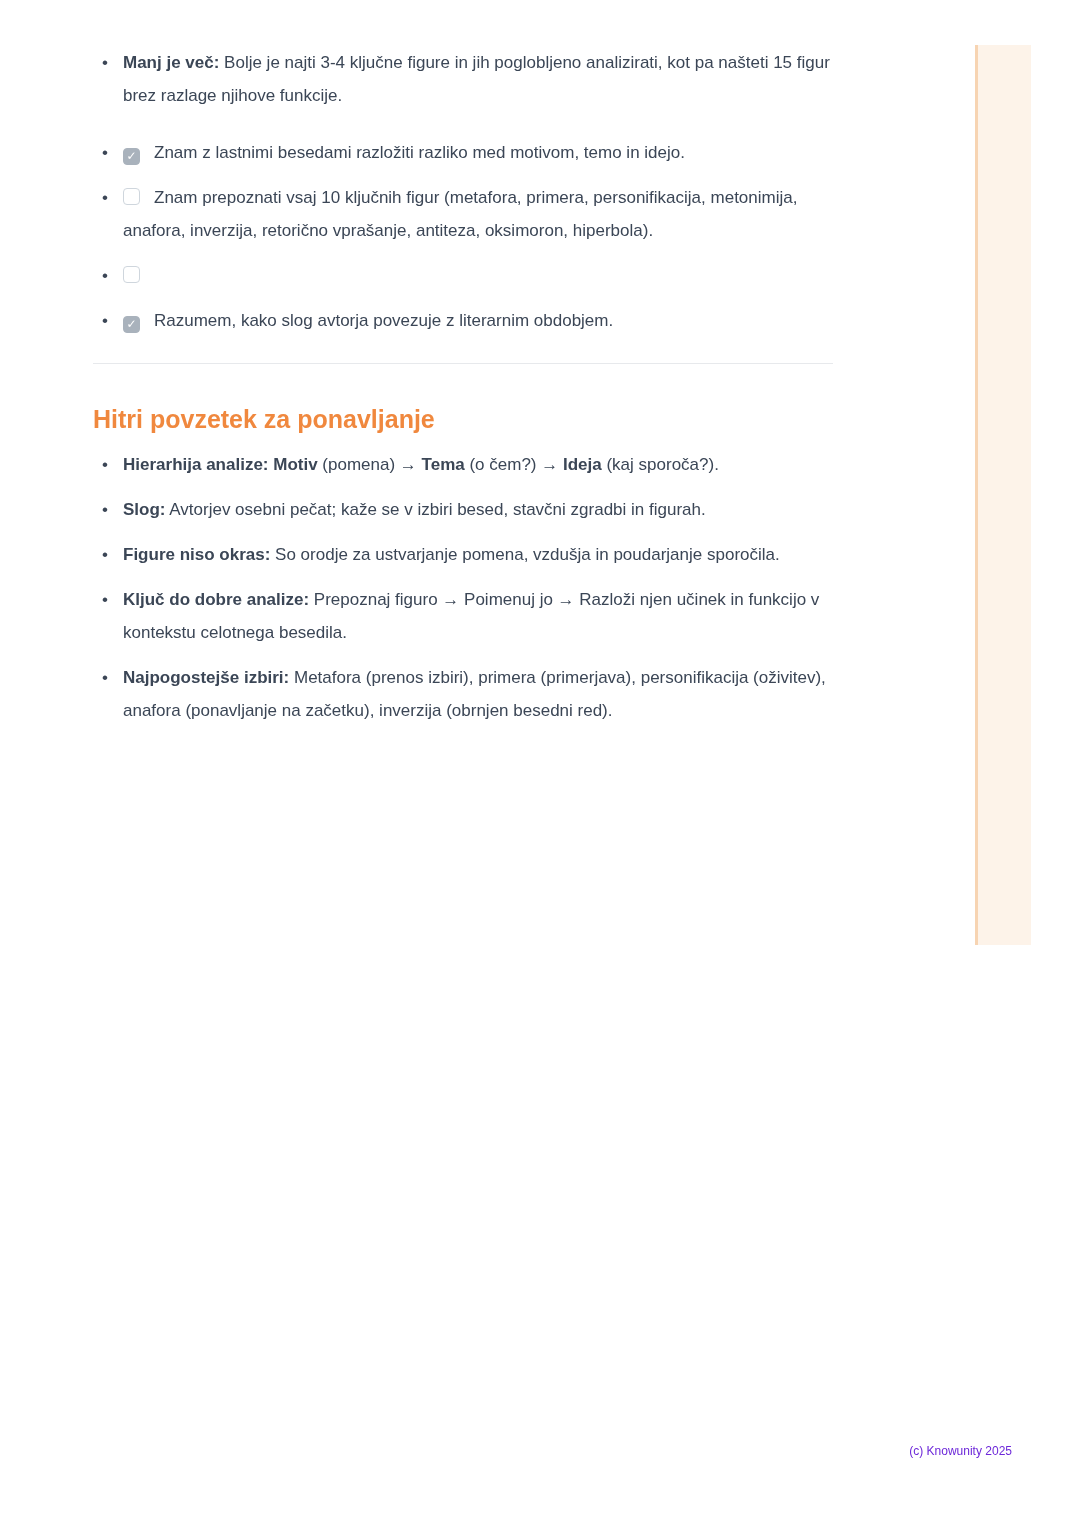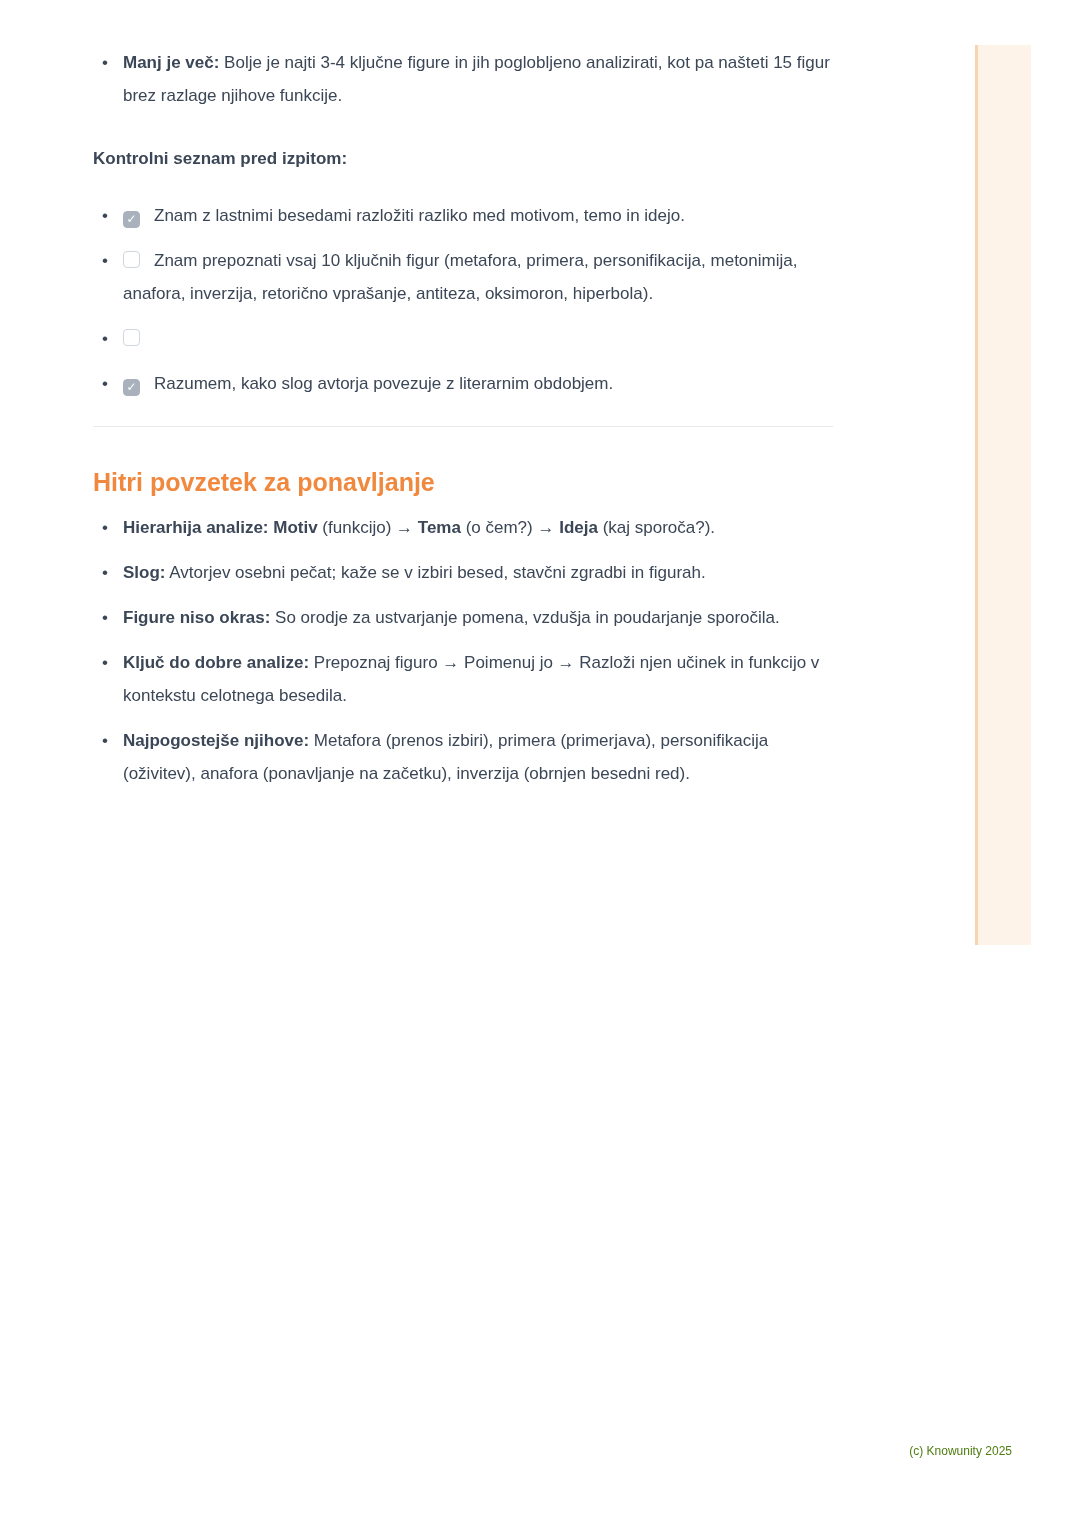--- a/index.html
+++ b/index.html
@@ -93,55 +93,54 @@
     font-weight: bold;
     margin-top: 38px;
     margin-bottom: 12px;
   }
 
   .footer {
     position: absolute;
     right: 68px;
     bottom: 70px;
     font-size: 12px;
-    color: #4d7c0f;
+    color: #6d28d9;
     margin-top: 25px;
   }
 </style>
 </head>
 <body>
 
 <div class="page">
 
   <div class="side-band"></div>
 
   <div class="content">
 
     <ul class="bullet-list intro-list" id="intro-list">
         <li><span class="b">Manj je več:</span><span> Bolje je najti 3-4 ključne figure in jih poglobljeno analizirati, kot pa našteti 15 figur brez razlage njihove funkcije.</span></li>
       </ul>
 
-    <p class="bold-heading">Kontrolni seznam pred izpitom:</p>
 
     <ul class="check-list" id="check-list">
         <li><span class="checkbox checked">✓</span><span>Znam z lastnimi besedami razložiti razliko med motivom, temo in idejo.</span></li>
         <li><span class="checkbox"></span><span>Znam prepoznati vsaj 10 ključnih figur (metafora, primera, personifikacija, metonimija, anafora, inverzija, retorično vprašanje, antiteza, oksimoron, hiperbola).</span></li>
         <li><span class="checkbox"></span></li>
         <li><span class="checkbox checked">✓</span><span>Razumem, kako slog avtorja povezuje z literarnim obdobjem.</span></li>
       </ul>
 
     <hr class="divider">
 
     <h2 class="section-heading">Hitri povzetek za ponavljanje</h2>
 
     <ul class="bullet-list" id="summary-list">
-        <li><span class="b">Hierarhija analize: Motiv</span><span> (funkcijo) → </span><span class="b">Tema</span><span> (o čem?) → </span><span class="b">Ideja</span><span> (kaj sporoča?).</span></li>
+        <li><span class="b">Hierarhija analize: Motiv</span><span> (pomena) → </span><span class="b">Tema</span><span> (o čem?) → </span><span class="b">Ideja</span><span> (kaj sporoča?).</span></li>
         <li><span class="b">Slog:</span><span> Avtorjev osebni pečat; kaže se v izbiri besed, stavčni zgradbi in figurah.</span></li>
         <li><span class="b">Figure niso okras:</span><span> So orodje za ustvarjanje pomena, vzdušja in poudarjanje sporočila.</span></li>
         <li><span class="b">Ključ do dobre analize:</span><span> Prepoznaj figuro → Poimenuj jo → Razloži njen učinek in funkcijo v kontekstu celotnega besedila.</span></li>
-        <li><span class="b">Najpogostejše njihove:</span><span> Metafora (prenos izbiri), primera (primerjava), personifikacija (oživitev), anafora (ponavljanje na začetku), inverzija (obrnjen besedni red).</span></li>
+        <li><span class="b">Najpogostejše izbiri:</span><span> Metafora (prenos izbiri), primera (primerjava), personifikacija (oživitev), anafora (ponavljanje na začetku), inverzija (obrnjen besedni red).</span></li>
       </ul>
 
   </div>
 
   <div class="footer">(c) Knowunity 2025</div>
 
 </div>
 
 </body></html>

